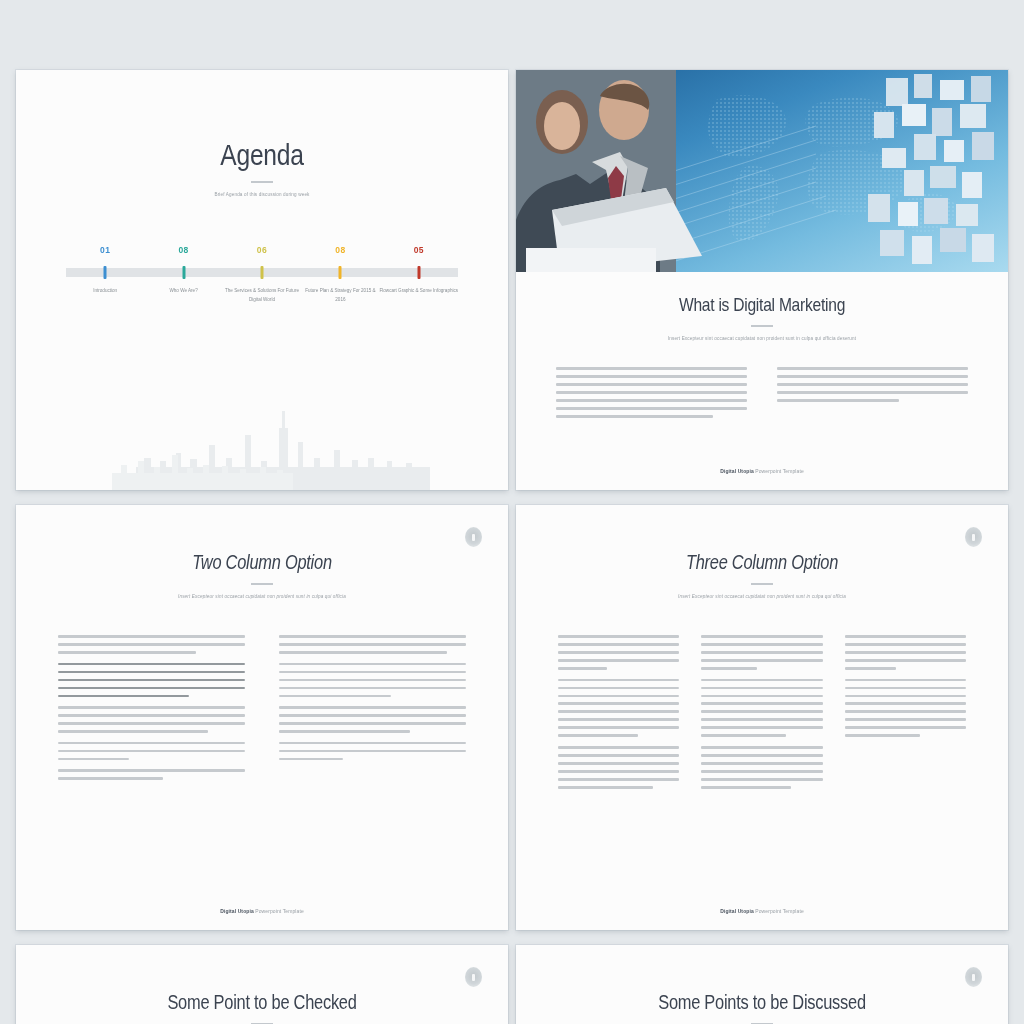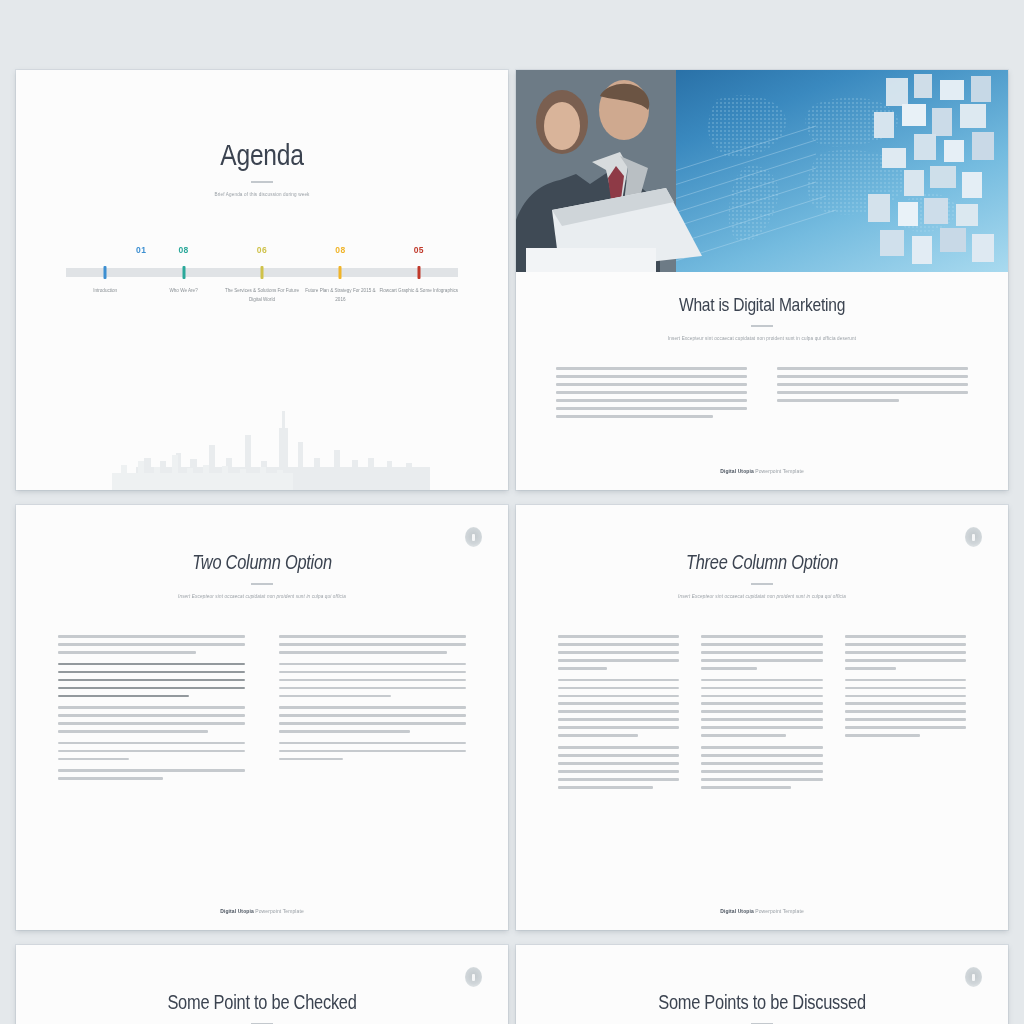--- a/index.html
+++ b/index.html
@@ -131,21 +131,21 @@
 <div class="board">
 
   <div class="slide" id="agenda">
 
     <div class="s-title">Agenda</div>
     <div class="rule"></div>
     <div class="s-sub">Brief Agenda of this discussion during week</div>
 
     <div class="timeline-wrap">
       <div class="tl-nums" id="tl-nums">
-          <div class="tl-num" style="left: 10%; color: rgb(61, 143, 209); margin-left: 36px;">01</div>
+          <div class="tl-num" style="left: 10%; color: rgb(61, 143, 209);">01</div>
           <div class="tl-num" style="left: 30%; color: rgb(42, 168, 154);">08</div>
           <div class="tl-num" style="left: 50%; color: rgb(207, 194, 74);">06</div>
           <div class="tl-num" style="left: 70%; color: rgb(240, 180, 41);">08</div>
           <div class="tl-num" style="left: 90%; color: rgb(192, 57, 43);">05</div>
         </div>
       <div class="tl-bar" id="tl-bar">
           <div class="tl-tick" style="left: 10%; background: rgb(61, 143, 209);"></div>
           <div class="tl-tick" style="left: 30%; background: rgb(42, 168, 154);"></div>
           <div class="tl-tick" style="left: 50%; background: rgb(207, 194, 74);"></div>
           <div class="tl-tick" style="left: 70%; background: rgb(240, 180, 41);"></div>

